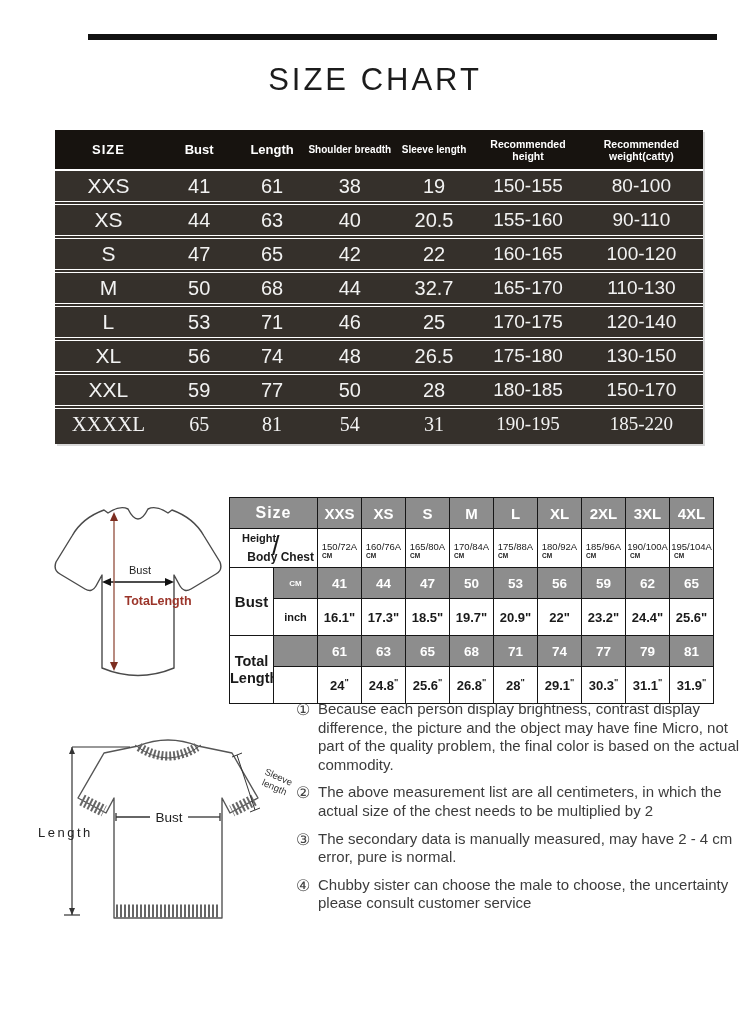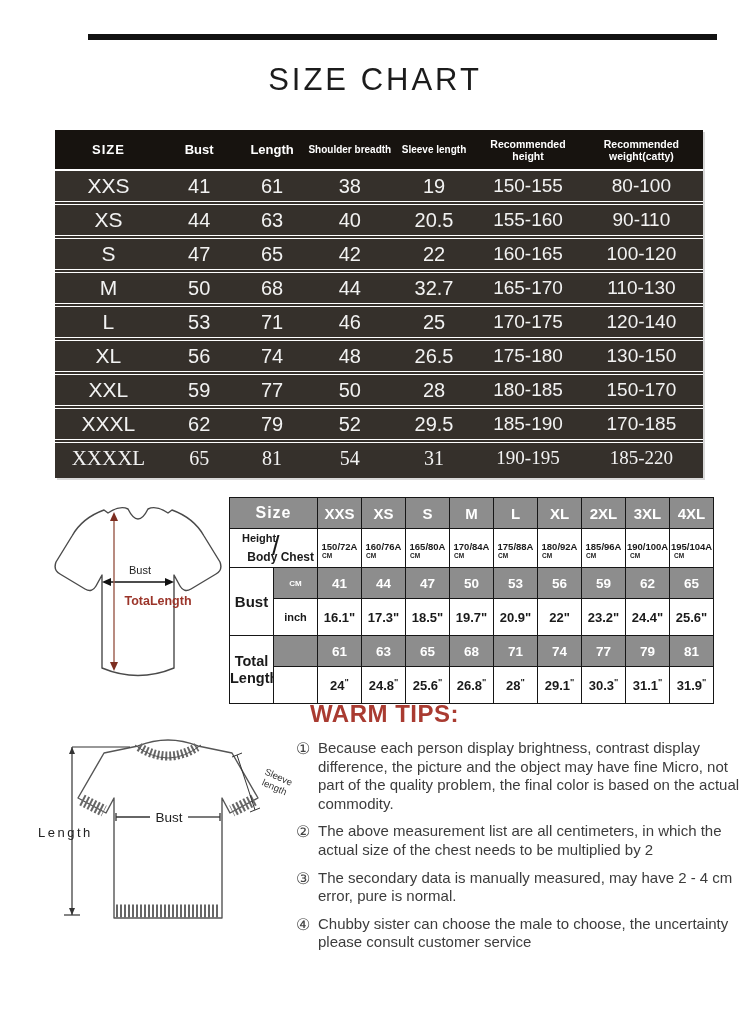--- a/index.html
+++ b/index.html
@@ -32,21 +32,21 @@
   table.gray td{border:1px solid #161616;text-align:center;vertical-align:middle;padding:0;overflow:hidden;}
   td.g{background:#8d8d8d;color:#ffffff;}
   td.w{background:#ffffff;color:#1a1a1a;}
   td.size-hdr{font-size:16px;font-weight:bold;letter-spacing:1px;height:30px;}
   td.size-col{font-size:15px;font-weight:bold;height:30px;}
   td.hb{position:relative;height:38px;}
   .hb-top{position:absolute;left:12px;top:3px;font-size:11px;font-weight:bold;color:#1a1a1a;}
   .hb-slash{position:absolute;left:42px;top:2px;font-size:27px;font-weight:300;color:#1a1a1a;}
   .hb-bot{position:absolute;right:3px;bottom:3px;font-size:12px;font-weight:bold;color:#1a1a1a;}
   td.hv{height:38px;}
-  .hv-val{font-size:9.5px;font-weight:bold;line-height:11px;text-align:center;margin-top:4px;}
+  .hv-val{font-size:9.5px;font-weight:normal;line-height:11px;text-align:center;margin-top:4px;}
   .hv-cm{font-size:6.5px;font-weight:bold;text-align:left;padding-left:4px;line-height:8px;}
   td.lbl{font-size:15px;font-weight:bold;}
   td.lbl2{font-size:14.5px;font-weight:bold;line-height:17px;}
   td.unit-cm{font-size:8px;font-weight:bold;height:30px;}
   td.unit-inch{font-size:11px;font-weight:bold;height:36px;}
   td.vcm{font-size:13.5px;font-weight:bold;height:30px;}
   td.vin{font-size:13px;font-weight:bold;height:36px;}
   td.vcm2{font-size:13.5px;font-weight:bold;height:28px;}
   td.vin2{font-size:13px;font-weight:bold;height:34px;}
   .supq{font-size:70%;vertical-align:super;}
@@ -136,29 +136,20 @@
       <div class="bt-row">
         <div class="bt-cell c0">XXL</div>
         <div class="bt-cell c1">59</div>
         <div class="bt-cell c2">77</div>
         <div class="bt-cell c3">50</div>
         <div class="bt-cell c4">28</div>
         <div class="bt-cell c5">180-185</div>
         <div class="bt-cell c6">150-170</div>
       </div>
       <div class="bt-row">
-        <div class="bt-cell c0">XXXL</div>
-        <div class="bt-cell c1">62</div>
-        <div class="bt-cell c2">79</div>
-        <div class="bt-cell c3">52</div>
-        <div class="bt-cell c4">29.5</div>
-        <div class="bt-cell c5">185-190</div>
-        <div class="bt-cell c6">170-185</div>
-      </div>
-      <div class="bt-row">
         <div class="bt-cell c0">XXXXL</div>
         <div class="bt-cell c1">65</div>
         <div class="bt-cell c2">81</div>
         <div class="bt-cell c3">54</div>
         <div class="bt-cell c4">31</div>
         <div class="bt-cell c5">190-195</div>
         <div class="bt-cell c6">185-220</div>
       </div>
     </div>
 </div>
@@ -290,21 +281,20 @@
           <td class="w vin2">29.1<span class="supq">"</span></td>
           <td class="w vin2">30.3<span class="supq">"</span></td>
           <td class="w vin2">31.1<span class="supq">"</span></td>
           <td class="w vin2">31.9<span class="supq">"</span></td>
         </tr>
       </tbody>
     </table>
 </div>
 
 <div class="tips">
-  <p class="tips-title">WARM TIPS:</p>
   <div class="tips-list">
       <div class="tip">
         <span class="tip-num">①</span>
         <span class="tip-text">Because each person display brightness, contrast display difference, the picture and the object may have fine Micro, not part of the quality problem, the final color is based on the actual commodity.</span>
       </div>
       <div class="tip">
         <span class="tip-num">②</span>
         <span class="tip-text">The above measurement list are all centimeters, in which the actual size of the chest needs to be multiplied by 2</span>
       </div>
       <div class="tip">

